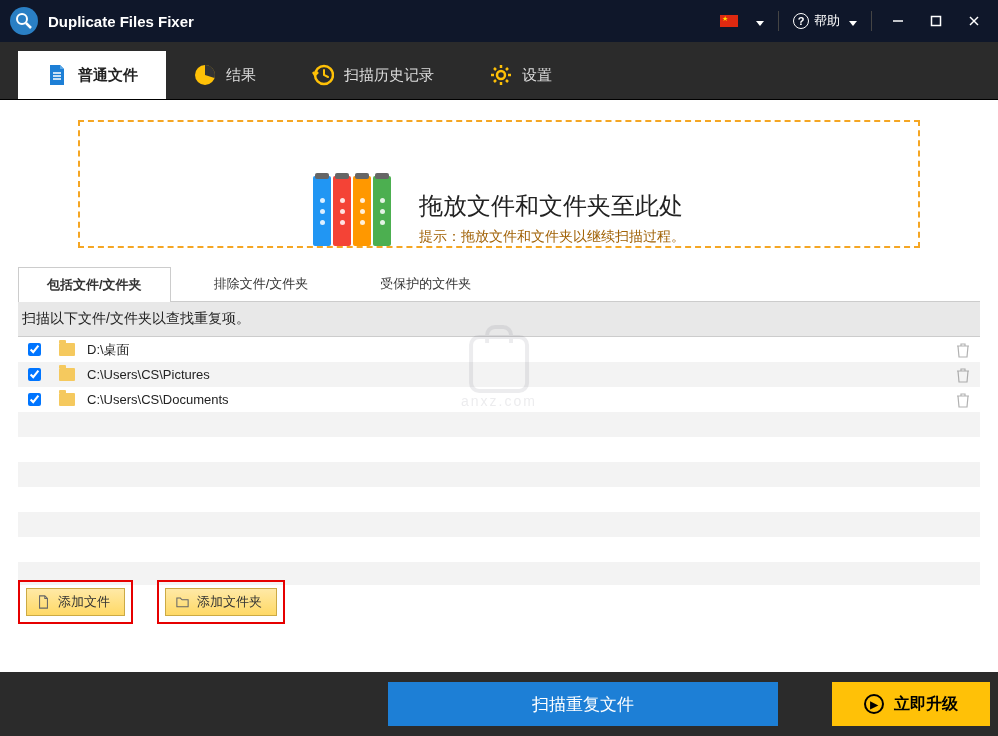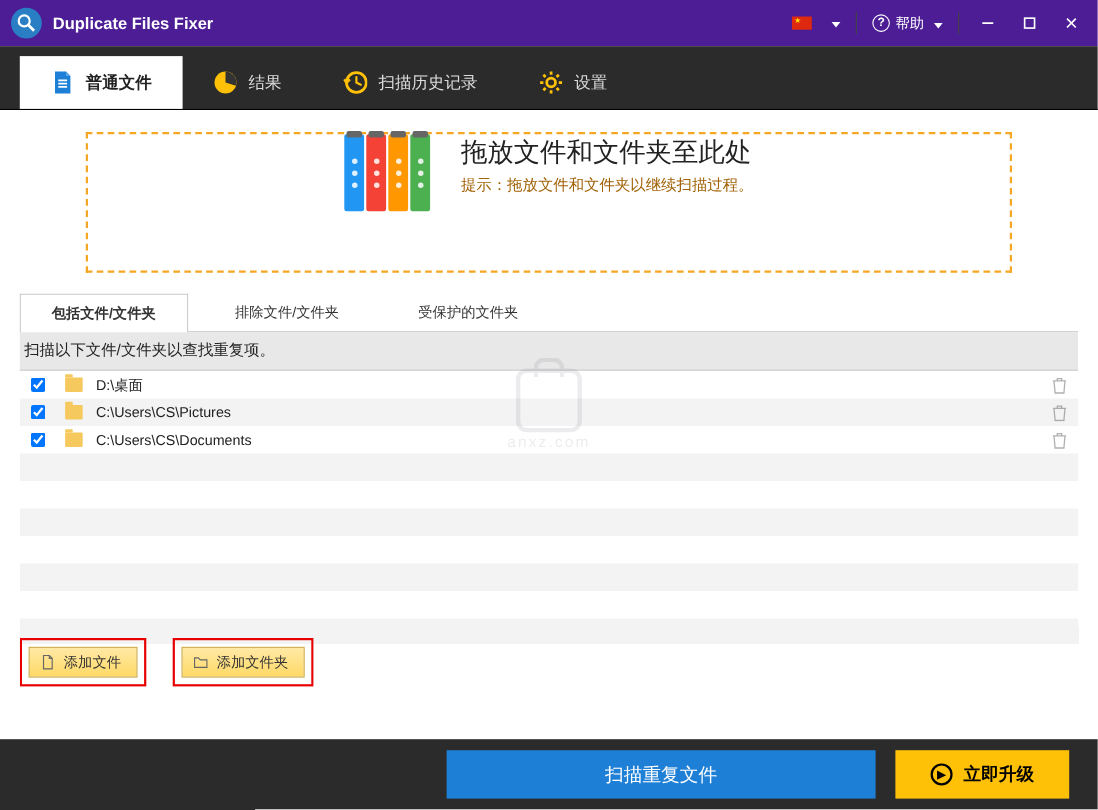--- a/index.html
+++ b/index.html
@@ -1,36 +1,36 @@
 <!DOCTYPE html>
 <html><head>
 <meta charset="utf-8">
 <style>
 * { margin: 0; padding: 0; box-sizing: border-box; font-family: "Microsoft YaHei", Arial, sans-serif; }
 body { width: 998px; height: 736px; background: #fff; overflow: hidden; position: relative; }
 
-.titlebar { height: 42px; background: #4c1d95; display: flex; align-items: center; padding: 0 0 0 10px; }
+.titlebar { height: 42px; background: #0f172a; display: flex; align-items: center; padding: 0 0 0 10px; }
 .titlebar .logo { width: 28px; height: 28px; background: #2a7fc4; border-radius: 50%; display: flex; align-items: center; justify-content: center; margin-right: 10px; }
 .titlebar .title { color: #fff; font-size: 15px; font-weight: bold; flex: 1; }
 .titlebar-right { display: flex; align-items: center; gap: 14px; padding-right: 12px; }
 .flag { width: 18px; height: 12px; background: #de2910; position: relative; }
 .flag::after { content: "★"; color: #ffde00; font-size: 7px; position: absolute; top: 0; left: 2px; }
 .help-btn { display: flex; align-items: center; gap: 5px; color: #fff; font-size: 13px; cursor: pointer; }
 .help-icon { width: 16px; height: 16px; border: 1.5px solid #fff; border-radius: 50%; display: flex; align-items: center; justify-content: center; font-size: 11px; font-weight: bold; }
 .divider { width: 1px; height: 20px; background: #444; }
 .win-btn { width: 24px; height: 24px; display: flex; align-items: center; justify-content: center; color: #fff; cursor: pointer; font-size: 14px; }
 
 .tabbar { height: 58px; background: #2b2b2b; display: flex; align-items: flex-end; padding-left: 18px; border-bottom: 1px solid #000; }
 .tab { height: 48px; padding: 0 28px; display: flex; align-items: center; gap: 10px; color: #ddd; font-size: 15px; cursor: pointer; }
 .tab.active { background: #fff; color: #222; font-weight: bold; }
 .tab .icon { width: 22px; height: 22px; display: flex; align-items: center; justify-content: center; }
 
 .content { padding: 20px 18px 0 18px; background: #fff; }
 
-.dropzone { width: 842px; height: 128px; margin: 0 auto 18px auto; border: 2px dashed #f5a623; display: flex; align-items: flex-start; justify-content: center; gap: 28px; }
+.dropzone { width: 842px; height: 128px; margin: 0 auto 18px auto; border: 2px dashed #f5a623; display: flex; align-items: flex-end; justify-content: center; gap: 28px; }
 .binders { display: flex; gap: 2px; }
 .binder { width: 18px; height: 70px; border-radius: 2px; display: flex; align-items: center; justify-content: center; position: relative; }
 .binder::before { content: ""; position: absolute; top: -3px; width: 14px; height: 6px; background: #666; border-radius: 2px; }
 .binder .dots { display: flex; flex-direction: column; gap: 6px; }
 .binder .dot { width: 5px; height: 5px; border-radius: 50%; background: rgba(255,255,255,0.85); }
 .b1 { background: #2196f3; } .b2 { background: #f44336; } .b3 { background: #ff9800; } .b4 { background: #4caf50; }
 .drop-text h2 { font-size: 24px; font-weight: normal; color: #222; margin-bottom: 6px; }
 .drop-text p { font-size: 14px; color: #a16207; }
 
 .subtabs { display: flex; border-bottom: 1px solid #ccc; }
@@ -53,21 +53,21 @@
 .watermark .bag { width: 60px; height: 58px; border: 4px solid #667; border-radius: 10px; margin: 0 auto; position: relative; }
 .watermark .bag::before { content: ""; position: absolute; top: -14px; left: 50%; transform: translateX(-50%); width: 20px; height: 14px; border: 4px solid #667; border-bottom: none; border-radius: 10px 10px 0 0; }
 .watermark .txt { font-size: 34px; color: #667; font-weight: bold; letter-spacing: 4px; margin-top: -4px; }
 .watermark .sub { font-size: 14px; color: #667; letter-spacing: 2px; }
 
 .add-buttons { position: absolute; left: 18px; top: 580px; display: flex; gap: 24px; }
 .add-btn-wrap { border: 2px solid #e60000; padding: 6px; }
 .add-btn { height: 28px; padding: 0 14px 0 10px; background: linear-gradient(#ffe9a6, #ffd966); border: 1px solid #ccaa44; display: flex; align-items: center; gap: 8px; font-size: 13px; color: #333; cursor: pointer; }
 .add-btn svg { width: 13px; height: 14px; }
 
-.footer { position: absolute; left: 0; right: 0; bottom: 0; height: 64px; background: #2b2b2b; display: flex; align-items: center; padding: 0 26px; gap: 14px; }
+.footer { position: absolute; left: 0; right: 0; bottom: 0; height: 64px; background: #2b2b2b; display: flex; align-items: center; padding: 0 8px; gap: 14px; }
 .scan-btn { flex: 0 0 auto; margin-left: 380px; height: 44px; width: 390px; background: #1d7fd6; color: #fff; font-size: 17px; display: flex; align-items: center; justify-content: center; cursor: pointer; }
 .upgrade-btn { height: 44px; width: 158px; background: #ffc107; color: #000; font-size: 16px; font-weight: bold; display: flex; align-items: center; justify-content: center; gap: 10px; cursor: pointer; margin-left: auto; }
 .upgrade-btn .arrow { width: 20px; height: 20px; border: 2px solid #000; border-radius: 50%; display: flex; align-items: center; justify-content: center; font-size: 10px; }
 
 .chev::after { content: ""; display: inline-block; width: 0; height: 0; border-left: 4px solid transparent; border-right: 4px solid transparent; border-top: 5px solid #fff; margin-left: 4px; }
 </style>
 </head>
 <body>
 
 <div class="titlebar">

